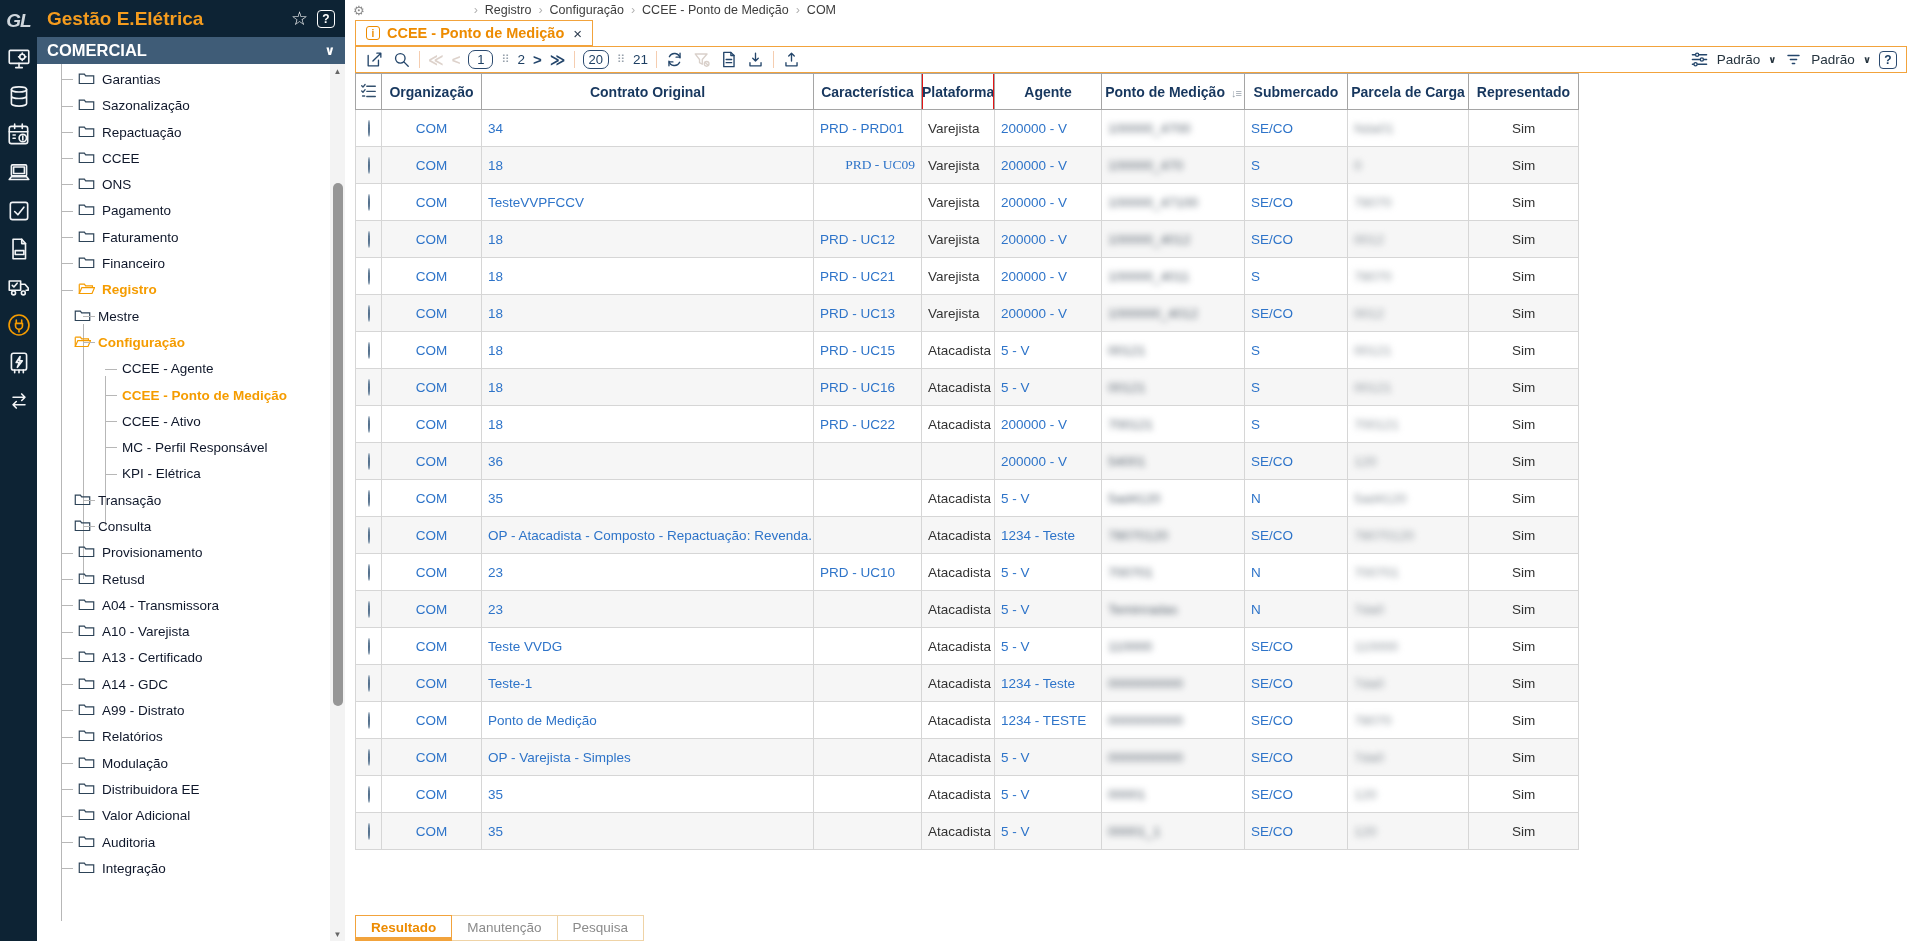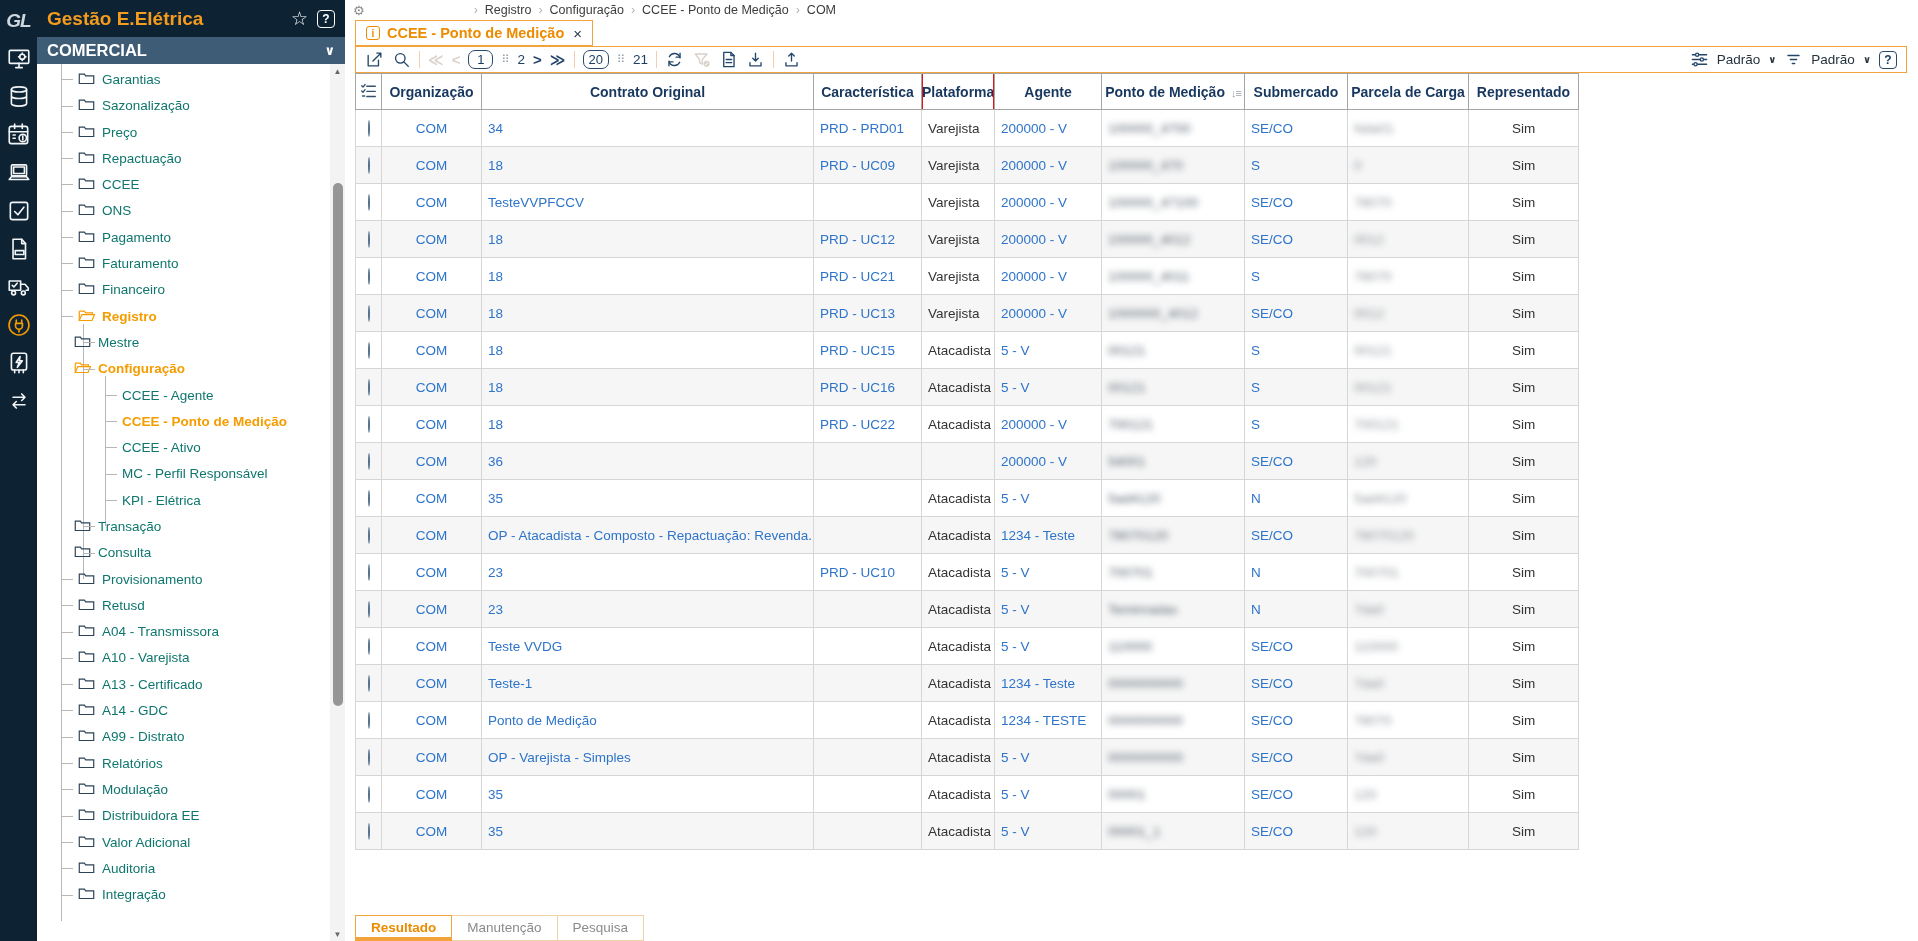--- a/index.html
+++ b/index.html
@@ -22,21 +22,21 @@
   .sb-title .ttl { flex:1; color:#F59C1E; font-size:19px; font-weight:bold; }
   .star { color:#fff; font-size:19px; cursor:pointer; }
   .helpbox { width:18px; height:18px; border:1.6px solid #fff; border-radius:4px; color:#fff;
              font-size:12px; font-weight:bold; display:flex; align-items:center; justify-content:center; cursor:pointer; }
   .sb-module { height:27px; background:#3F5C77; color:#fff; font-weight:bold; font-size:16.5px;
                display:flex; align-items:center; padding:0 10px; cursor:pointer; }
   .sb-module .chev { margin-left:auto; font-size:13px; font-weight:bold; }
   .tree { position:absolute; top:64px; bottom:0; left:0; right:15px; overflow:hidden; }
   .tree-inner { position:relative; margin-top:-24px; }
   .trunk { position:absolute; width:1px; background:#b7b7b7; }
-  .titem { height:26.3px; display:flex; align-items:center; font-size:13.5px; color:#0f766e;
+  .titem { height:26.3px; display:flex; align-items:center; font-size:13.5px; color:#0f172a;
            position:relative; cursor:pointer; white-space:nowrap; }
   .titem::before { content:""; position:absolute; top:13px; height:1px; width:12px; background:#b7b7b7; }
   .titem.lvl1 { padding-left:41px; } .titem.lvl1::before { left:24px; }
   .titem.lvl2 { padding-left:37px; } .titem.lvl2::before { left:46px; }
   .titem.lvl3 { padding-left:85px; } .titem.lvl3::before { left:68px; }
   .titem svg { width:17px; height:14px; margin-right:7px; flex:none; }
   .titem.open, .titem.active { color:#F59C00; font-weight:bold; }
   .sb-scroll { position:absolute; top:64px; bottom:0; right:0; width:15px; background:#f3f3f3; }
   .sb-arrow { position:absolute; left:0; width:15px; height:14px; color:#666; font-size:8px;
               display:flex; align-items:center; justify-content:center; cursor:pointer; }
@@ -202,26 +202,20 @@
             <span><svg viewBox="0 0 20 16">
                 <path d="M1.5 3.5h6l1.5 2h9.5v9h-17z" fill="none" stroke="#2d4357" stroke-width="1.4"></path>
               </svg></span>
             <span>Garantias</span>
           </div>
           <div class="titem lvl1">
             <span><svg viewBox="0 0 20 16">
                 <path d="M1.5 3.5h6l1.5 2h9.5v9h-17z" fill="none" stroke="#2d4357" stroke-width="1.4"></path>
               </svg></span>
             <span>Sazonalização</span>
-          </div>
-          <div class="titem lvl1">
-            <span><svg viewBox="0 0 20 16">
-                <path d="M1.5 3.5h6l1.5 2h9.5v9h-17z" fill="none" stroke="#2d4357" stroke-width="1.4"></path>
-              </svg></span>
-            <span>Preço</span>
           </div>
           <div class="titem lvl1">
             <span><svg viewBox="0 0 20 16">
                 <path d="M1.5 3.5h6l1.5 2h9.5v9h-17z" fill="none" stroke="#2d4357" stroke-width="1.4"></path>
               </svg></span>
             <span>Repactuação</span>
           </div>
           <div class="titem lvl1">
             <span><svg viewBox="0 0 20 16">
                 <path d="M1.5 3.5h6l1.5 2h9.5v9h-17z" fill="none" stroke="#2d4357" stroke-width="1.4"></path>
@@ -506,21 +500,21 @@
               <td style="text-align: left;"><span class="link">200000 - V</span></td>
               <td style="text-align: left;"><span class="blurdark link">100000_4700</span></td>
               <td style="text-align: left;"><span class="link">SE/CO</span></td>
               <td style="text-align: left;"><span class="blurlight">Nda01</span></td>
               <td style="text-align: center;"><span class="">Sim</span></td>
             </tr>
             <tr>
               <td style="text-align: center;"><span class="radio"></span></td>
               <td style="text-align: center;"><span class="link">COM</span></td>
               <td style="text-align: left;"><span class="link">18</span></td>
-              <td style="text-align: left;"><span class="link">PRD - UC09</span></td>
+              <td style="text-align: right; font-family: Liberation Serif, serif;"><span class="link">PRD - UC09</span></td>
               <td style="text-align: left;"><span class="">Varejista</span></td>
               <td style="text-align: left;"><span class="link">200000 - V</span></td>
               <td style="text-align: left;"><span class="blurdark link">100000_470</span></td>
               <td style="text-align: left;"><span class="link">S</span></td>
               <td style="text-align: left;"><span class="blurlight">0</span></td>
               <td style="text-align: center;"><span class="">Sim</span></td>
             </tr>
             <tr>
               <td style="text-align: center;"><span class="radio"></span></td>
               <td style="text-align: center;"><span class="link">COM</span></td>

